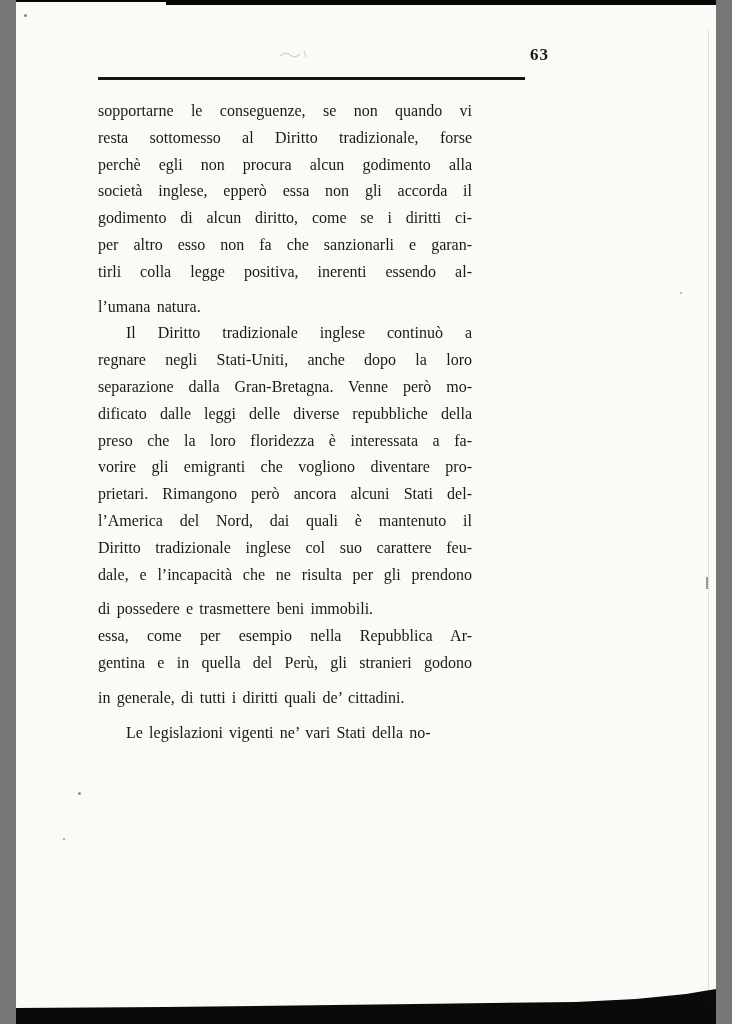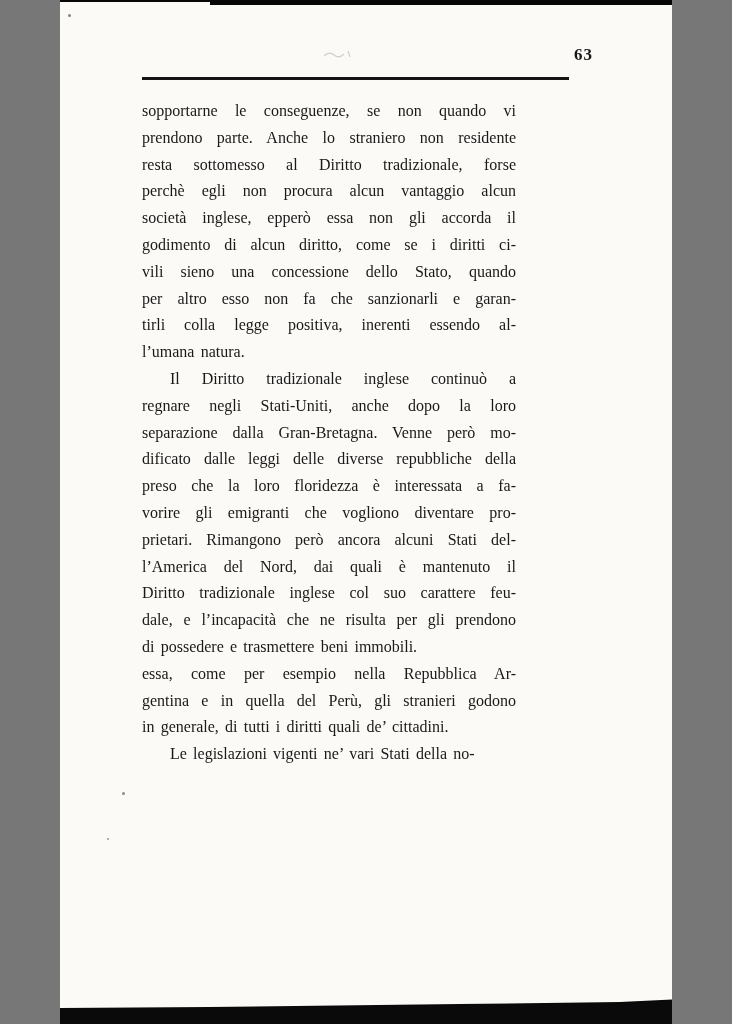--- a/index.html
+++ b/index.html
@@ -2,21 +2,21 @@
 <html style="--paper: #fbfaf6; --ink: #191919; --edge: #070707;"><head>
 <meta charset="utf-8">
 <style>
   :root{
     --paper:#fbfaf6;
     --ink:#191919;
     --edge:#070707;
   }
   html,body{margin:0;padding:0;background:#777;}
   .stage{
-    width:612px;height:1024px;position:relative;margin:0 auto;
+    width:700px;height:1024px;position:relative;margin:0 auto;
     background:var(--paper);
     overflow:hidden;
     font-family:"Liberation Serif", serif;
   }
   
   .edge-top-a{position:absolute;left:0;top:0;width:732px;height:2px;background:var(--edge);}
   .edge-top-b{position:absolute;left:150px;top:0;width:558px;height:5px;background:var(--edge);}
   .corner-mark{position:absolute;left:706px;top:2px;}
   .bottom-wedge{position:absolute;left:0;top:964px;}
   .gutter-line{position:absolute;left:692px;top:30px;height:975px;width:0;border-left:1px dotted rgba(40,40,40,.25);}
@@ -44,21 +44,21 @@
     position:absolute;left:82px;top:98px;width:374px;
     font-size:16px;line-height:26.8px;color:var(--ink);
     word-spacing:0.14em;
   }
   .ln{
     text-align:justify;
     text-align-last:justify;
     white-space:normal;
   }
   .ln.ind{text-indent:28px;}
-  .ln.end{text-align-last:left;}
+  .ln.end{text-align-last:left;margin-top:8px;}
 </style>
 </head>
 <body>
 
 <div class="stage">
 
   <div class="edge-top-a"></div>
   <div class="edge-top-b"></div>
 
   <div class="corner-mark">
@@ -93,26 +93,24 @@
       <path d="M1,8 Q6,3 11,7 T21,6" stroke="#c8c4bc" stroke-width="1.2" fill="none"></path>
       <path d="M25,3 l2,6" stroke="#c8c4bc" stroke-width="1.2" fill="none"></path>
     </svg>
   </div>
 
   <div class="pagenum">63</div>
   <div class="rule"></div>
 
   <div class="textblock">
     <div class="ln">sopportarne le conseguenze, se non quando vi</div>
-    <div class="ln">prendono parte. Anche lo straniero non residente</div>
     <div class="ln">resta sottomesso al Diritto tradizionale, forse</div>
-    <div class="ln">perchè egli non procura alcun vantaggio alcun</div>
+    <div class="ln">perchè egli non procura alcun godimento alla</div>
     <div class="ln">società inglese, epperò essa non gli accorda il</div>
     <div class="ln">godimento di alcun diritto, come se i diritti ci-</div>
-    <div class="ln">vili sieno una concessione dello Stato, quando</div>
     <div class="ln">per altro esso non fa che sanzionarli e garan-</div>
     <div class="ln">tirli colla legge positiva, inerenti essendo al-</div>
     <div class="ln end">l’umana natura.</div>
     <div class="ln ind">Il Diritto tradizionale inglese continuò a</div>
     <div class="ln">regnare negli Stati-Uniti, anche dopo la loro</div>
     <div class="ln">separazione dalla Gran-Bretagna. Venne però mo-</div>
     <div class="ln">dificato dalle leggi delle diverse repubbliche della</div>
     <div class="ln">preso che la loro floridezza è interessata a fa-</div>
     <div class="ln">vorire gli emigranti che vogliono diventare pro-</div>
     <div class="ln">prietari. Rimangono però ancora alcuni Stati del-</div>

